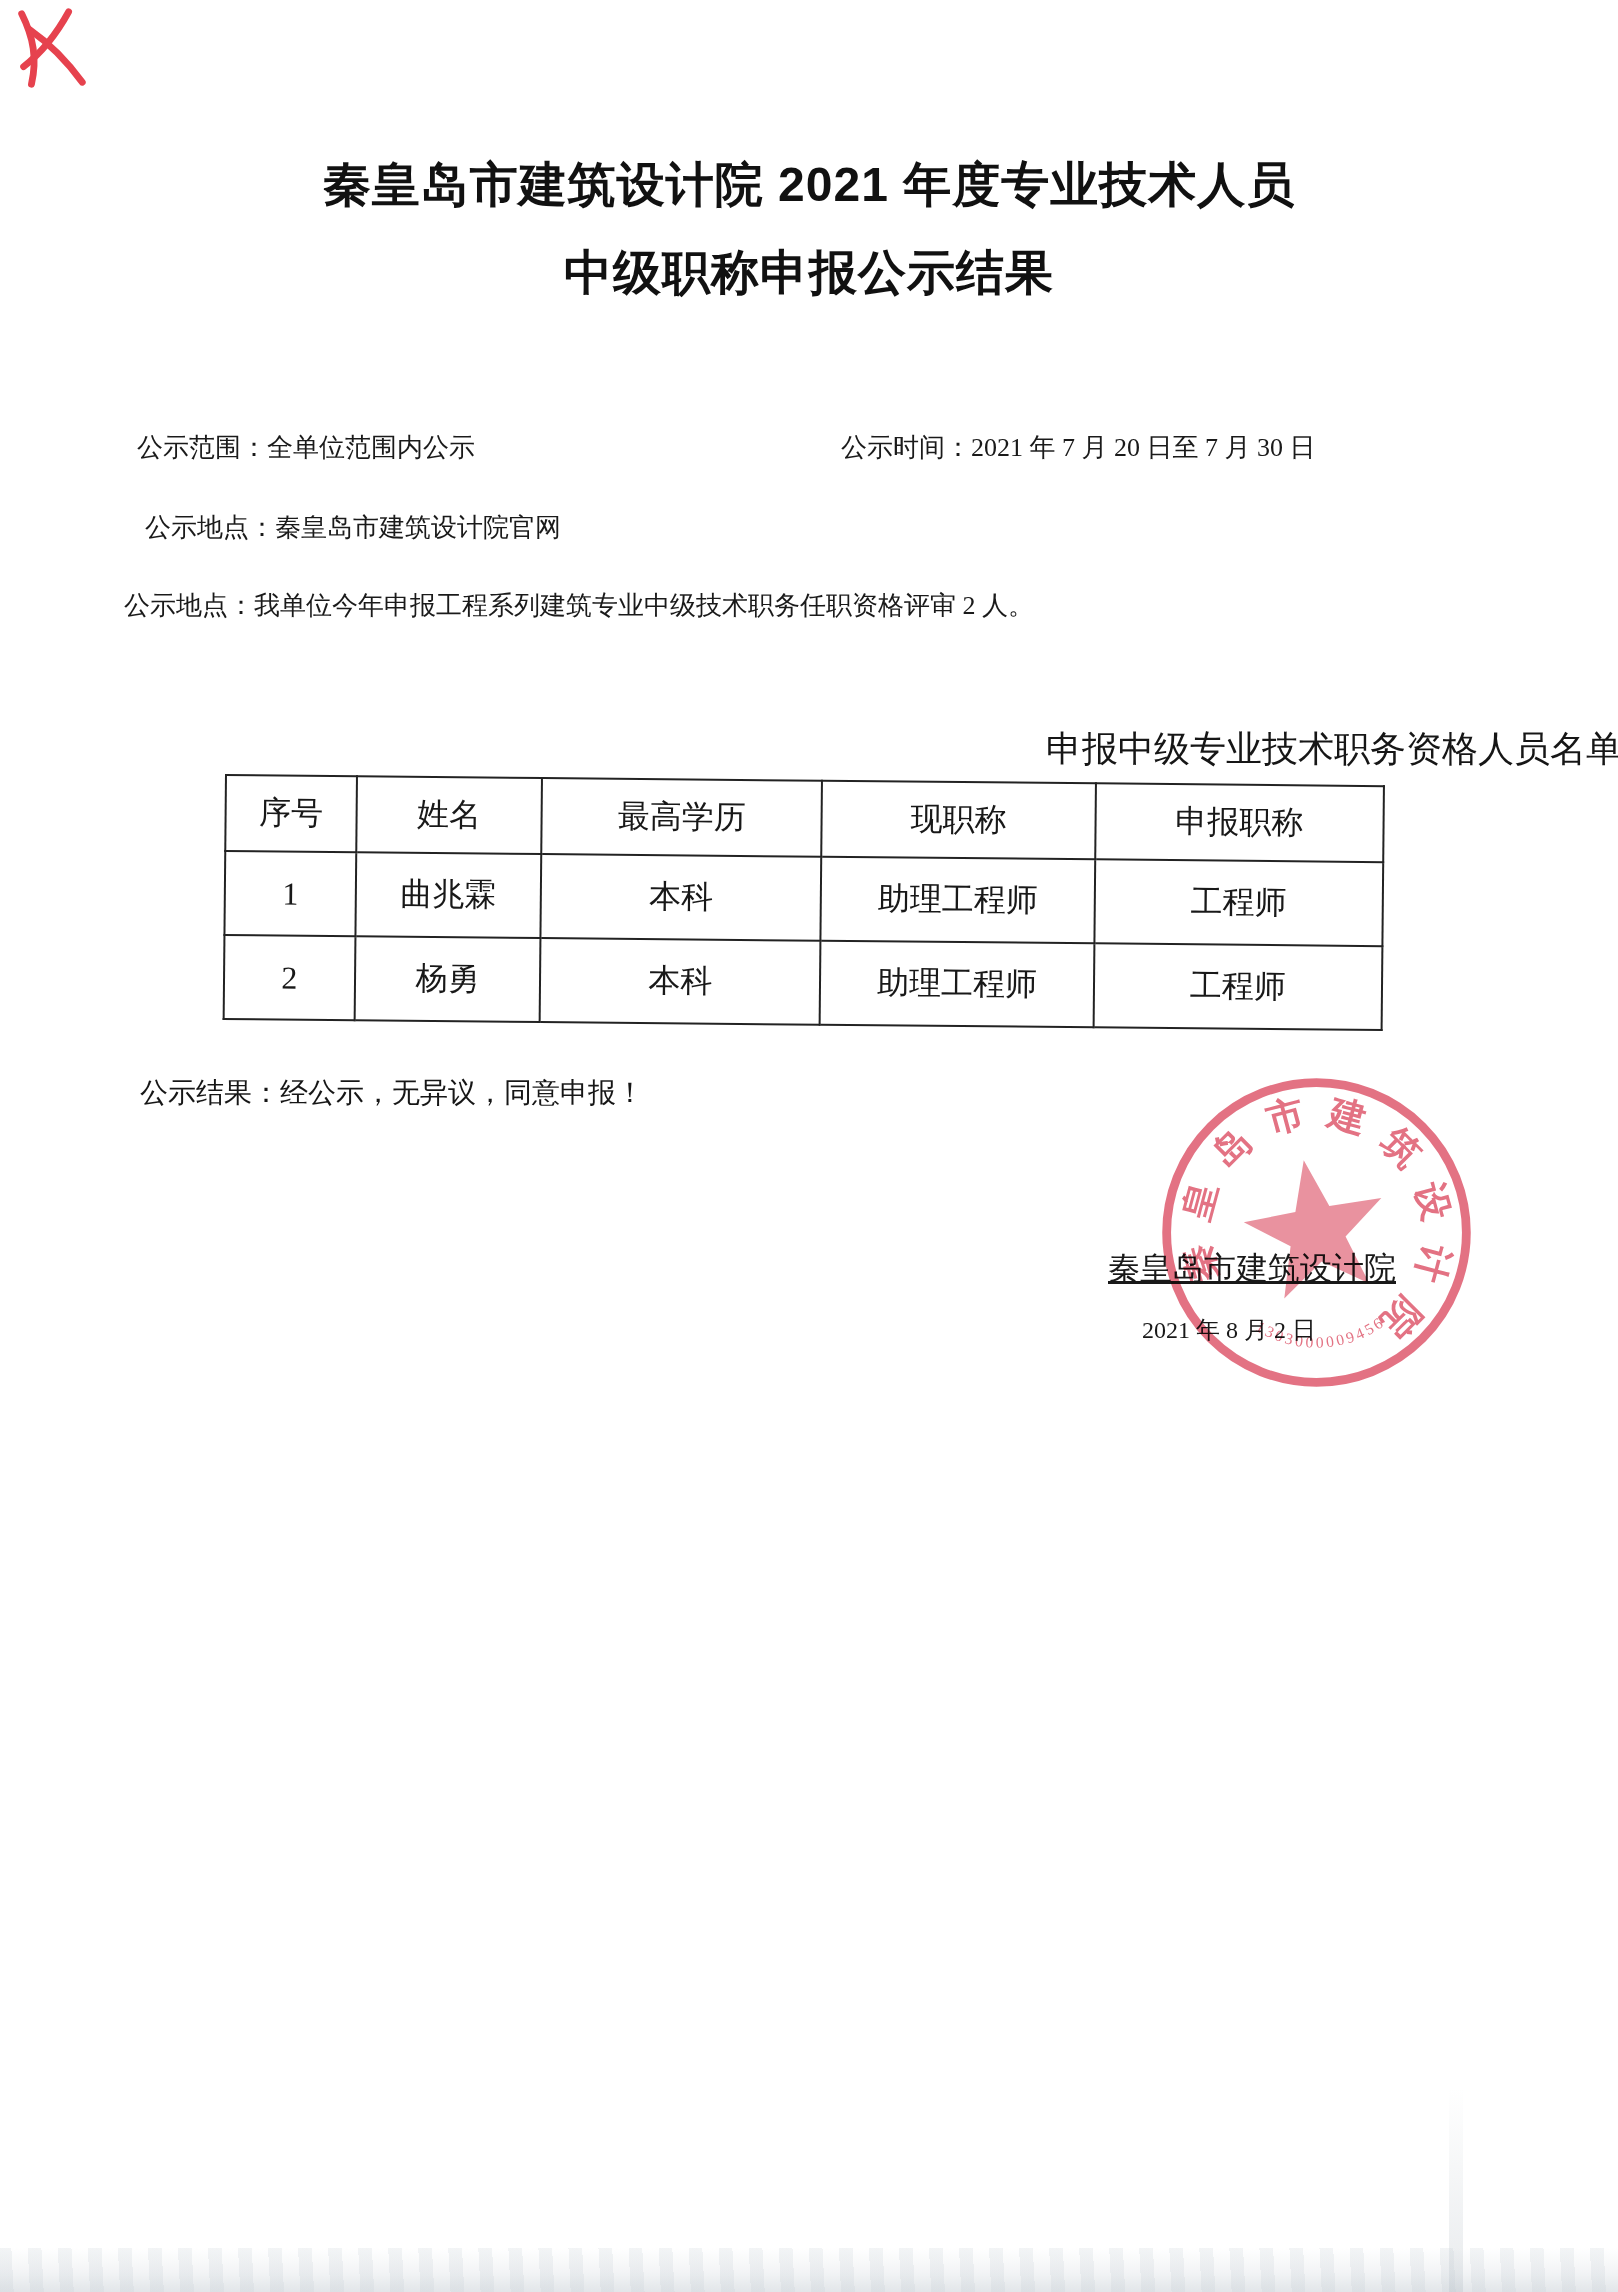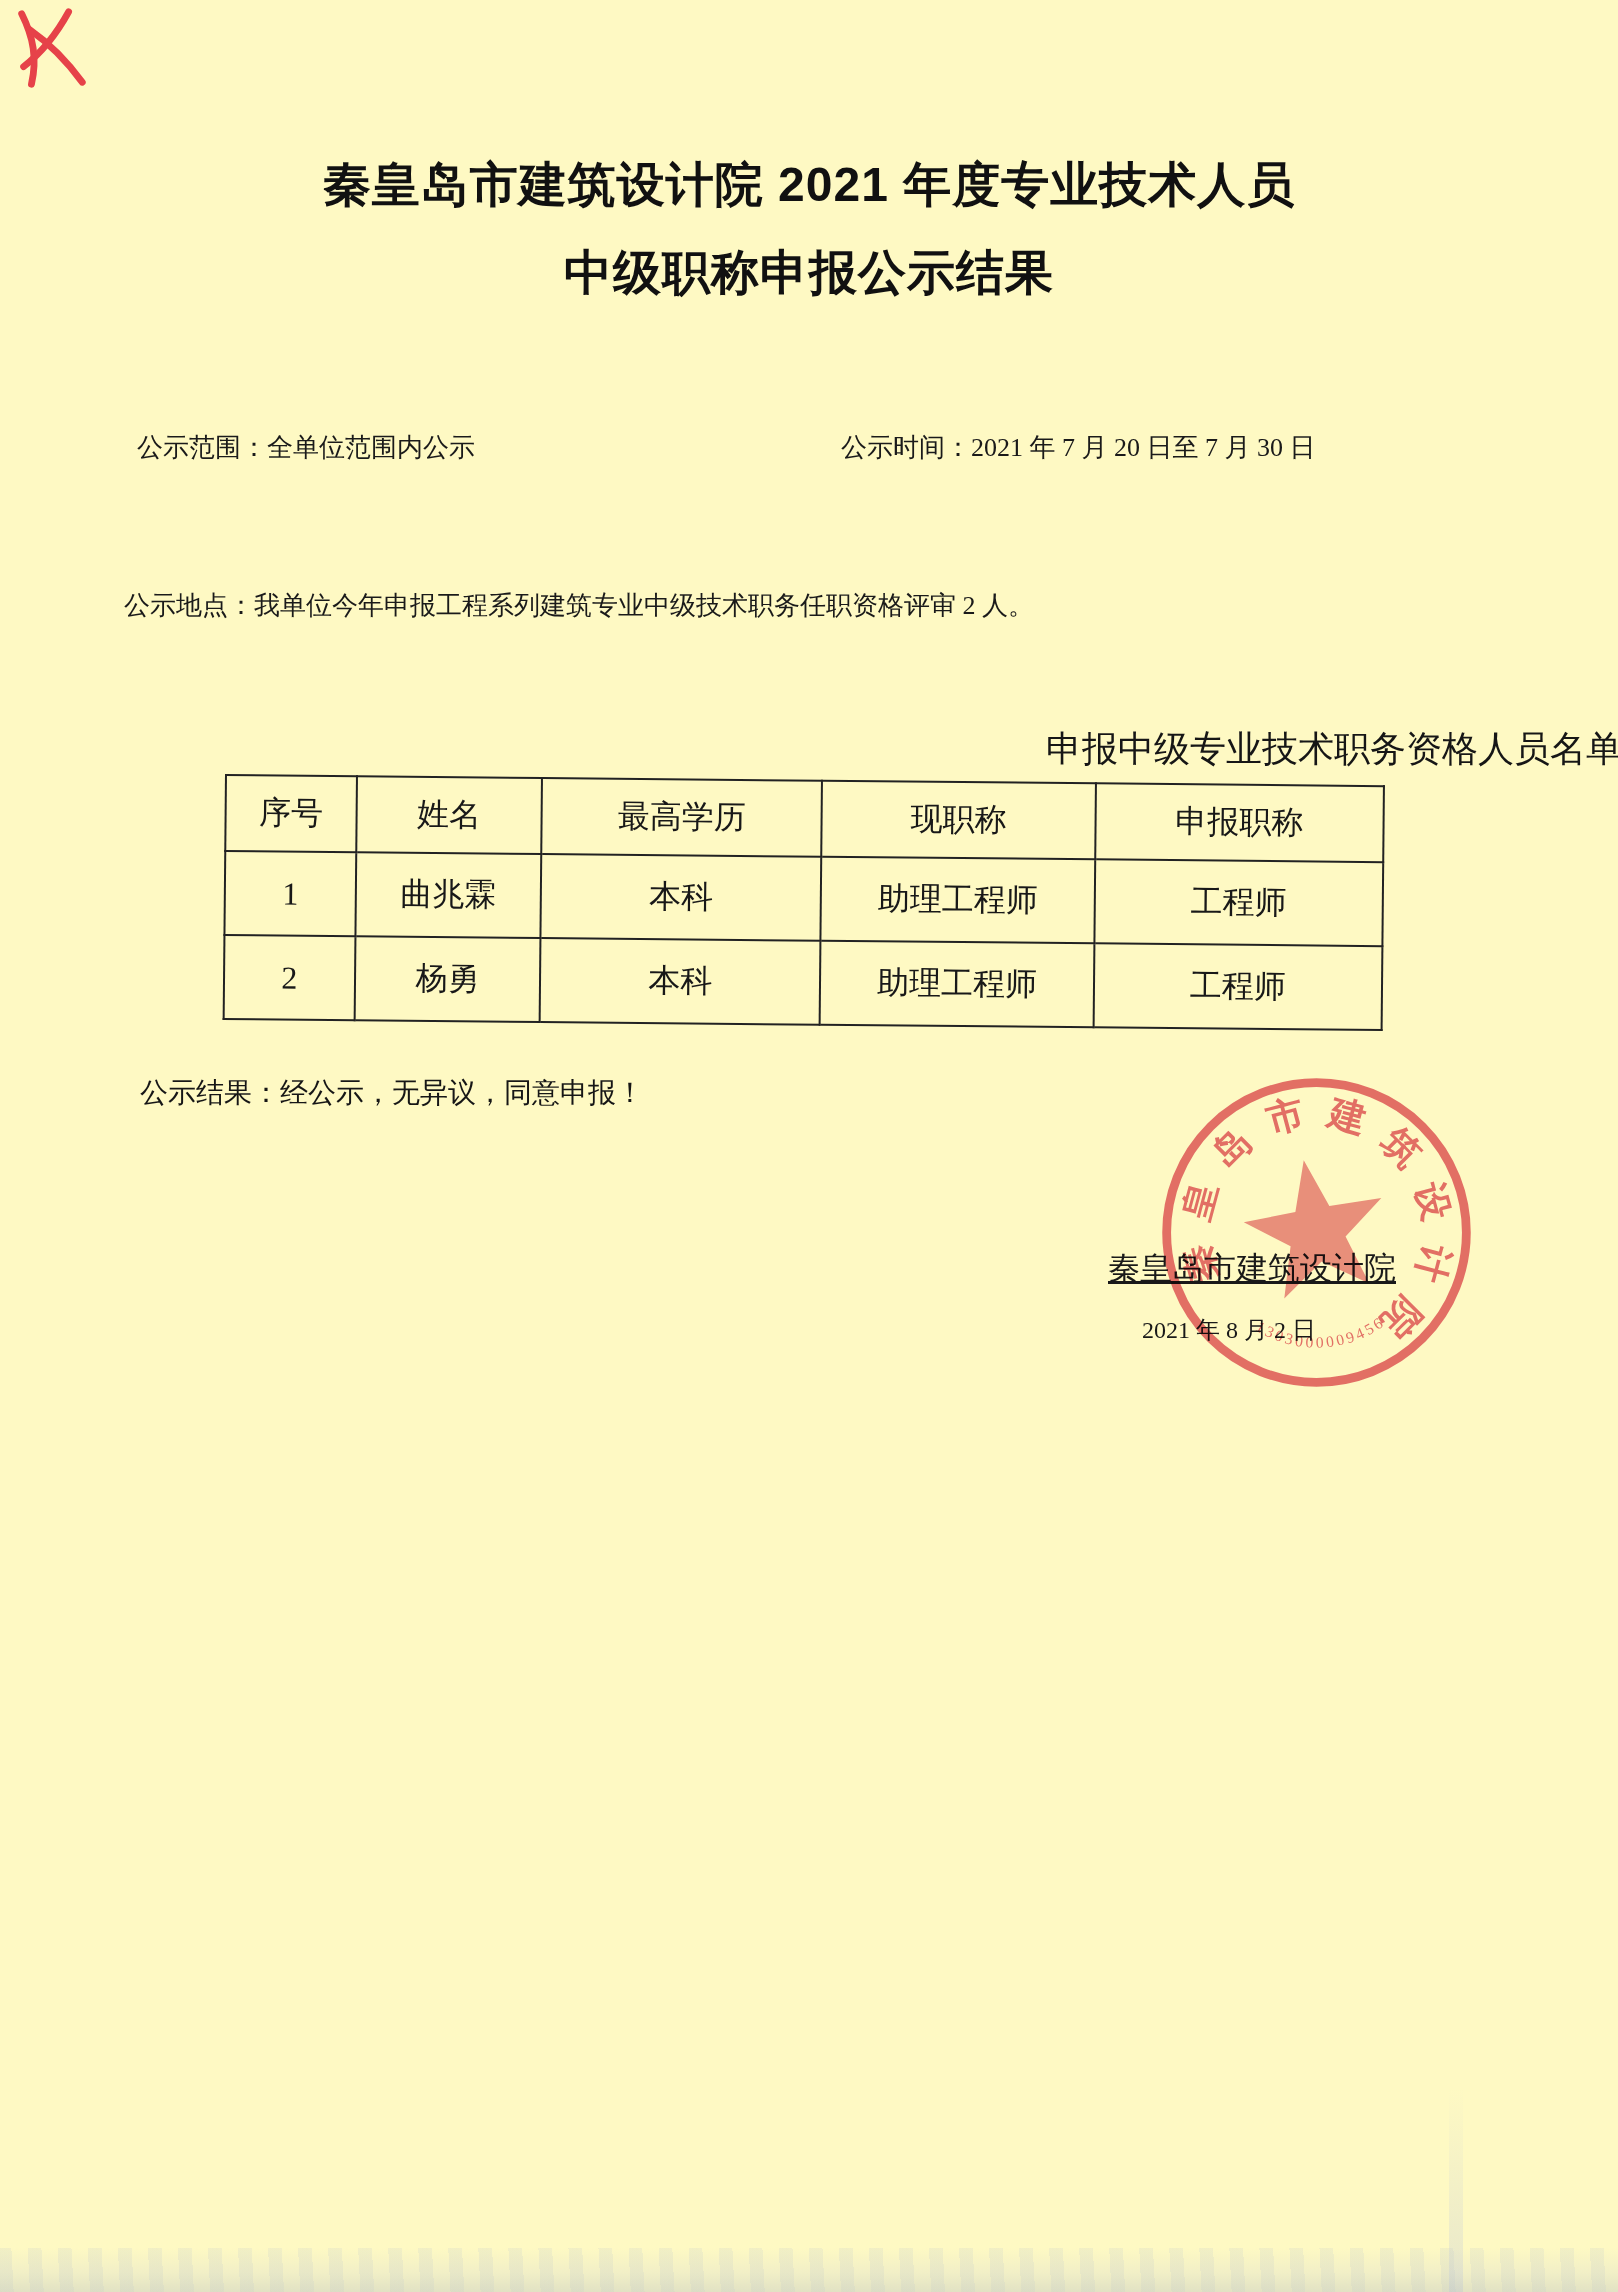--- a/index.html
+++ b/index.html
@@ -1,20 +1,20 @@
 <!DOCTYPE html>
 <html><head>
 <meta charset="utf-8">
 <style>
   html,body { margin:0; padding:0; background:#888; }
   .page {
     position:relative;
     width:1618px; height:2293px;
     margin:0 auto;
-    background:#fef9c3;
+    background:#ffffff;
     font-family:"Liberation Serif", serif;
     color:#1c1c1c;
     overflow:hidden;
   }
   
   .corner-mark { position:absolute; left:7.8px; top:3.9px; }
 
   
   .doc-title {
     position:absolute; left:0; width:100%;
@@ -105,20 +105,23 @@
   </svg>
 
   <h1 class="doc-title line1">秦皇岛市建筑设计院 2021 年度专业技术人员</h1>
   <h1 class="doc-title line2">中级职称申报公示结果</h1>
 
   <div class="info-line info-scope">
     <span>公示范围：</span><span>全单位范围内公示</span>
   </div>
   <div class="info-line info-time">
     <span>公示时间：</span><span>2021 年 7 月 20 日至 7 月 30 日</span>
+  </div>
+  <div class="info-line info-location">
+    <span>公示地点：</span><span>秦皇岛市建筑设计院官网</span>
   </div>
   <div class="info-line info-content">
     <span>公示地点：</span><span>我单位今年申报工程系列建筑专业中级技术职务任职资格评审 2 人。</span>
   </div>
 
   <h2 class="table-title">申报中级专业技术职务资格人员名单</h2>
 
   <table class="roster">
     <thead>
       <tr>

